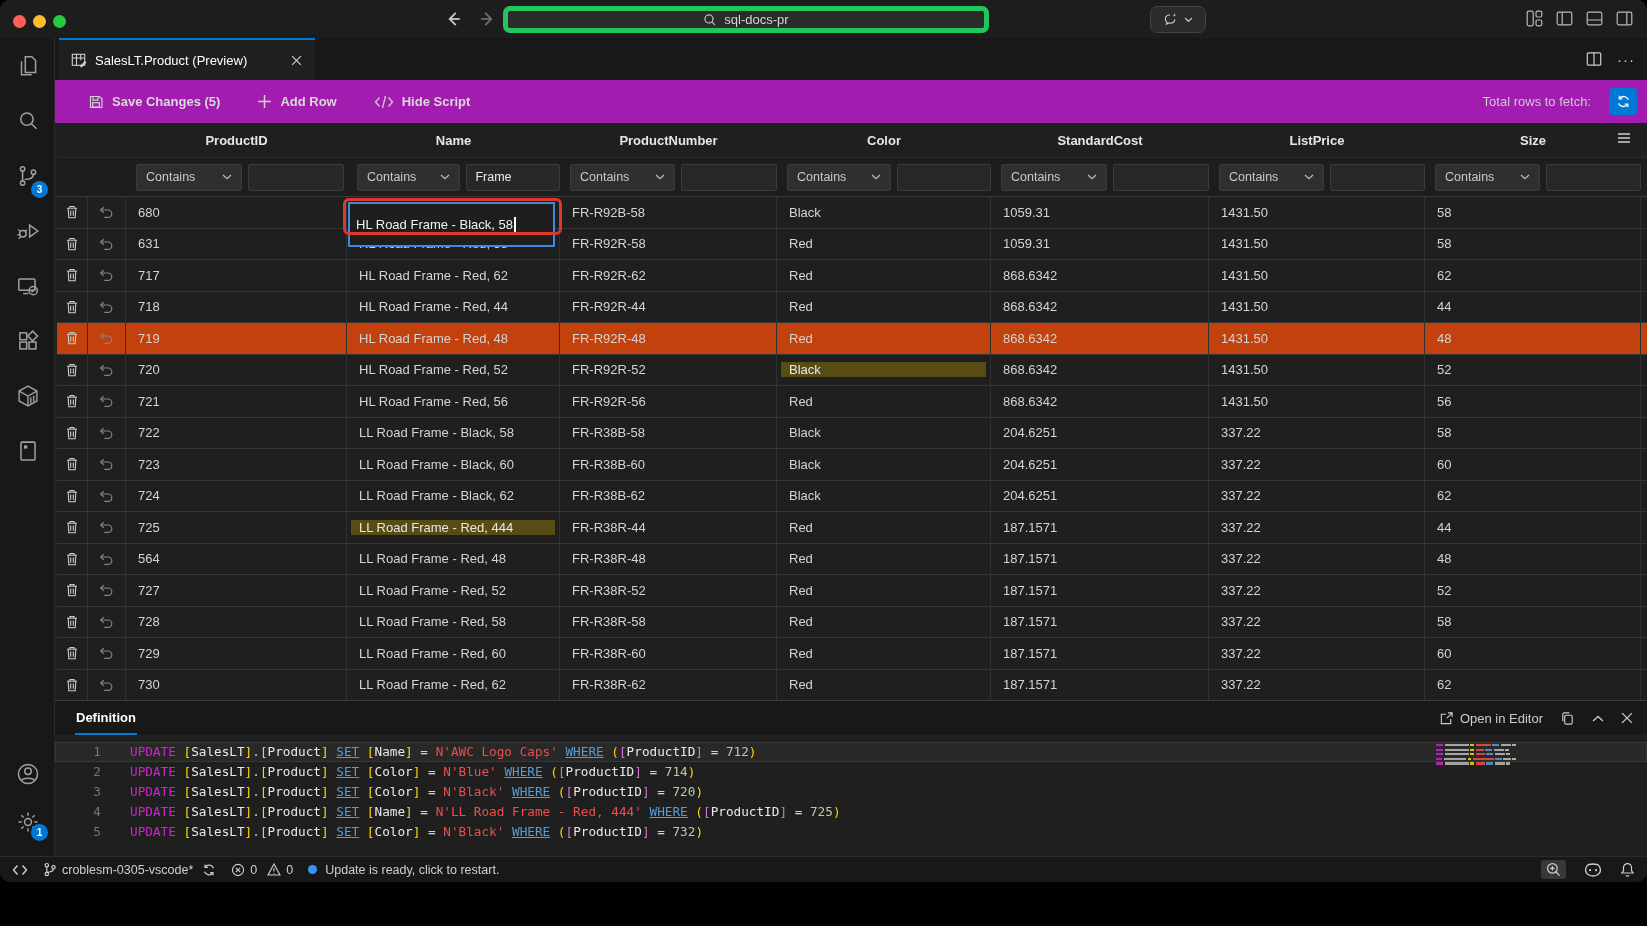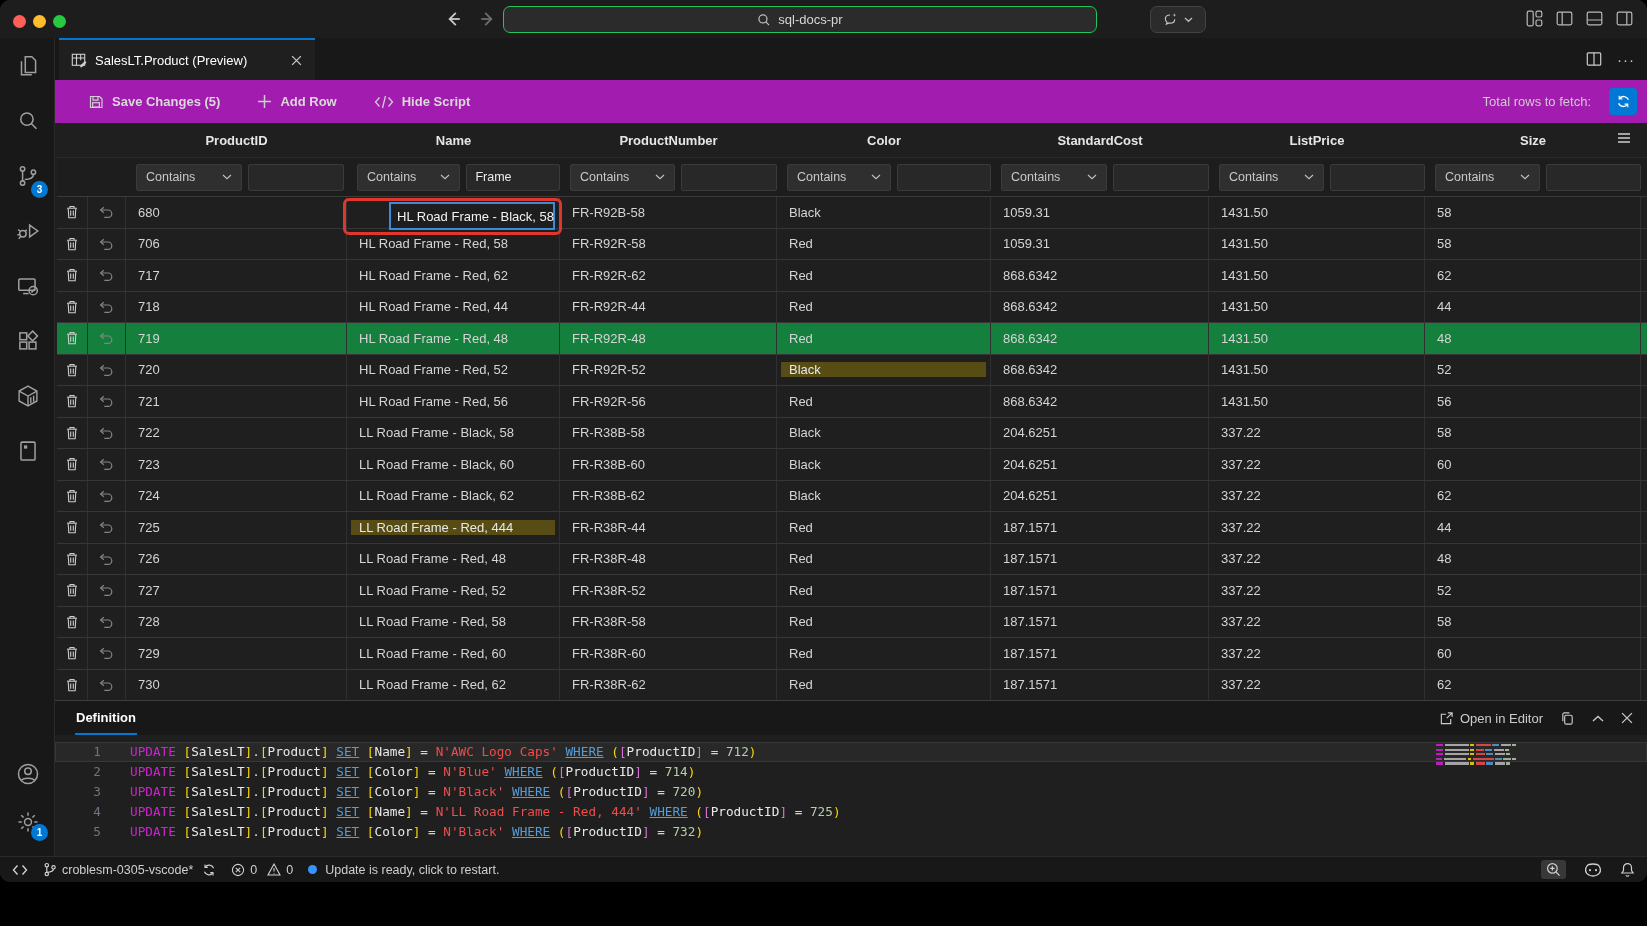--- a/index.html
+++ b/index.html
@@ -7,22 +7,22 @@
   body { font-family:"Liberation Sans", sans-serif; }
   #window { position:relative; width:1647px; height:926px; background:#000; overflow:hidden; }
   .win { position:absolute; top:0; left:0; width:1647px; height:882px; background:#1f1f1f;
          border-radius:10px; overflow:hidden; }
 
   
   .titlebar { position:absolute; top:0; left:0; right:0; height:38px; background:#1d1d1d; }
   .tl { position:absolute; top:15px; width:13px; height:13px; border-radius:50%; }
   .navbtn { position:absolute; top:10px; width:18px; height:18px; color:#c9c9c9; }
   .navbtn.dim { color:#6d6d6d; }
-  .cmdcenter { position:absolute; left:503px; top:6px; width:594px; height:27px; background:#2b2b2b;
-               border:1px solid #22c55e; border-radius:7px; display:flex; align-items:center;
+  .cmdcenter { position:absolute; left:503px; top:6px; width:486px; height:27px; background:#2b2b2b;
+               border:5px solid #22c55e; border-radius:7px; display:flex; align-items:center;
                justify-content:center; gap:7px; color:#d6d6d6; font-size:13px; }
   .copilotpill { position:absolute; left:1150px; top:6px; width:56px; height:27px; background:#2b2b2b;
                border:1px solid #434343; border-radius:7px; display:flex; align-items:center;
                justify-content:center; gap:6px; color:#c6c6c6; }
   .tbicons { position:absolute; right:14px; top:10px; display:flex; gap:13px; color:#b9b9b9; }
   .tbicons .ic { width:17px; height:17px; }
 
   
   .activitybar { position:absolute; top:38px; left:0; width:55px; height:818px; background:#181818;
                  border-right:1px solid #2b2b2b; display:flex; flex-direction:column; }
@@ -68,32 +68,32 @@
              background:#1d1d1d; border-bottom:1px solid #3a3a3a; }
   .fcell { display:flex; gap:6px; padding-left:10px; align-items:center; }
   .fsel { width:106px; height:27px; background:#2f2f2f; border:1px solid #3b3b3b; border-radius:2px;
           display:flex; align-items:center; justify-content:space-between; padding:0 9px;
           color:#c9c9c9; font-size:12.5px; }
   .finput { width:96px; height:27px; background:#282828; border:1px solid #3b3b3b; border-radius:2px;
             color:#ececec; font-size:12.5px; display:flex; align-items:center; padding:0 8px; }
   .grows { height:503px; overflow:hidden; background:#1f1f1f; position:relative; }
   .trow { display:grid; grid-template-columns:var(--cols); height:31.5px;
           border-bottom:1px solid #363636; align-items:stretch; }
-  .trow.hover { background:#15803d; }
+  .trow.hover { background:#c2410c; }
   .gcell { display:flex; align-items:center; padding-left:12px; color:#d4d4d4; font-size:13px;
            border-right:1px solid #303030; overflow:hidden; white-space:nowrap; }
   .gcell.icell { justify-content:center; padding-left:0; }
   .gcell.nob { border-right:none; }
   .gcell.dirtycell { padding:0; }
   .dirtybox { background:var(--dirty-cell,#574d14); flex:1; margin:3px 4px; display:flex;
               align-items:center; padding-left:8px; color:#e8e8e8; }
   .gcell.editingcell { position:relative; overflow:visible; padding:0; }
-  .editbox { position:absolute; left:1px; right:4px; top:5px; height:28px; background:#1e1e1e;
+  .editbox { position:absolute; left:1px; right:4px; top:5px; height:45px; background:#1e1e1e;
              border:2px solid #3c8bd9; display:flex; align-items:center; padding-left:6px;
-             color:#f2f2f2; z-index:4; font-size:13px;margin-left:41px; }
+             color:#f2f2f2; z-index:4; font-size:13px; }
   .caret { display:inline-block; width:1.5px; height:15px; background:#fff; margin-left:1px; }
   .redbox { position:absolute; left:-4px; right:-3px; top:1px; height:37px;
             border:3px solid var(--annotation-red,#e0372d); border-radius:6px; z-index:5;
             pointer-events:none; }
 
   
   .defpanel { height:156px; border-top:1px solid #3f3f3f; background:#181818; position:relative; }
   .defhead { height:34px; display:flex; align-items:center; padding:0 14px 0 20px; }
   .deftab { color:#fff; font-size:13px; font-weight:bold; height:100%; display:flex; align-items:center;
             border-bottom:2px solid var(--accent-blue,#0078d4); padding:0 1px; }
@@ -478,21 +478,21 @@
                   <path d="M2.2 3.5l.6 9.3h6.4l.6-9.3"></path>
                   <path d="M4.7 5.6v5.2M7.3 5.6v5.2"></path>
                 </svg>
               </div>
               <div class="gcell icell">
                 <svg viewBox="0 0 15 12" width="15" height="12" fill="none" stroke="#858585" stroke-width="1.2">
                   <path d="M4.8 1.2L1.6 4l3.2 2.8"></path>
                   <path d="M1.9 4h7.2a3.7 3.7 0 0 1 0 7.4H5.3"></path>
                 </svg>
               </div>
-              <div class="gcell">706</div>
+              <div class="gcell">631</div>
               <div class="gcell">HL Road Frame - Red, 58</div>
               <div class="gcell">FR-R92R-58</div>
               <div class="gcell">Red</div>
               <div class="gcell">1059.31</div>
               <div class="gcell">1431.50</div>
               <div class="gcell">58</div>
               <div class="gcell nob"></div>
             </div>
             <div class="trow">
               <div class="gcell icell">
@@ -722,21 +722,21 @@
                   <path d="M2.2 3.5l.6 9.3h6.4l.6-9.3"></path>
                   <path d="M4.7 5.6v5.2M7.3 5.6v5.2"></path>
                 </svg>
               </div>
               <div class="gcell icell">
                 <svg viewBox="0 0 15 12" width="15" height="12" fill="none" stroke="#858585" stroke-width="1.2">
                   <path d="M4.8 1.2L1.6 4l3.2 2.8"></path>
                   <path d="M1.9 4h7.2a3.7 3.7 0 0 1 0 7.4H5.3"></path>
                 </svg>
               </div>
-              <div class="gcell">726</div>
+              <div class="gcell">564</div>
               <div class="gcell">LL Road Frame - Red, 48</div>
               <div class="gcell">FR-R38R-48</div>
               <div class="gcell">Red</div>
               <div class="gcell">187.1571</div>
               <div class="gcell">337.22</div>
               <div class="gcell">48</div>
               <div class="gcell nob"></div>
             </div>
             <div class="trow">
               <div class="gcell icell">

